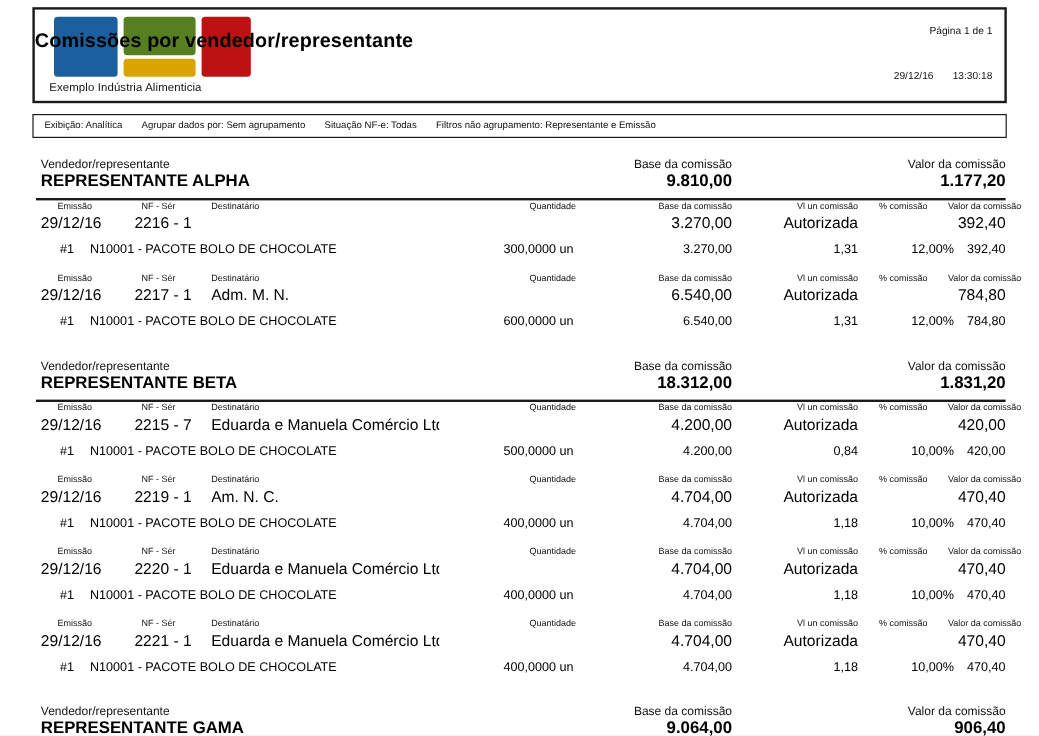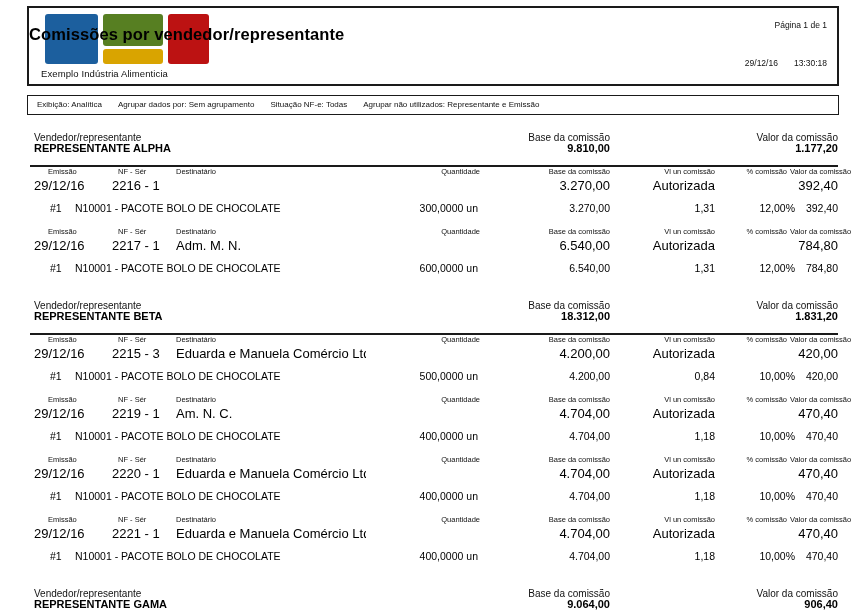--- a/index.html
+++ b/index.html
@@ -130,21 +130,21 @@
   .grp-label {
     position: absolute;
     top: 0;
     font-size: 10px;
     color: #111;
     white-space: nowrap;
   }
   .grp-value {
     position: absolute;
     top: 10px;
-    font-size: 11px;
+    font-size: 14px;
     font-weight: bold;
     white-space: nowrap;
   }
   .c-name  { left: 4px; }
   .c-base  { left: 380px; width: 200px; text-align: right; }
   .c-val   { left: 600px; width: 208px; text-align: right; }
 
   .grp-rule {
     border-bottom: 2px solid #1a1a1a;
     margin-top: 1px;
@@ -165,21 +165,21 @@
     font-size: 7.5px;
     color: #111;
     white-space: nowrap;
   }
   .h-emissao { left: 18px; }
   .h-nfser   { left: 88px; }
   .h-dest    { left: 146px; }
   .h-qtd     { left: 330px; width: 120px; text-align: right; }
   .h-base    { left: 450px; width: 130px; text-align: right; }
   .h-vlun    { left: 580px; width: 105px; text-align: right; }
-  .h-perc    { left: 685px; width: 72px; text-align: right; }
+  .h-perc    { left: 685px; width: 58px; text-align: right; }
   .h-valor   { left: 760px; width: 48px; text-align: right; }
 
   .nf-main {
     position: relative;
     height: 20px;
   }
   .nf-main span {
     position: absolute;
     top: 0;
     font-size: 13px;
@@ -243,21 +243,21 @@
 
     <div class="page-num">Página 1 de 1</div>
 
     <div class="stamp">
       <span>29/12/16</span><span class="stamp-time">13:30:18</span>
     </div>
   </div>
 
   <div class="filter-box">
     <div class="filter-inner">
-      <span>Exibição: Analítica</span><span>Agrupar dados por: Sem agrupamento</span><span>Situação NF-e: Todas</span><span>Agrupar não utilizados: Representante e Emissão</span>
+      <span>Exibição: Analítica</span><span>Agrupar dados por: Sem agrupamento</span><span>Situação NF-e: Todas</span><span>Filtros não agrupamento: Representante e Emissão</span>
     </div>
   </div>
 
   <div class="body-area">
 
     <div class="group">
       <div class="grp-head">
         <div class="grp-label c-name">Vendedor/representante</div>
         <div class="grp-label c-base">Base da comissão</div>
         <div class="grp-label c-val">Valor da comissão</div>
@@ -347,21 +347,21 @@
           <span class="h-nfser">NF - Sér</span>
           <span class="h-dest">Destinatário</span>
           <span class="h-qtd">Quantidade</span>
           <span class="h-base">Base da comissão</span>
           <span class="h-vlun">Vl un comissão</span>
           <span class="h-perc">% comissão</span>
           <span class="h-valor">Valor da comissão</span>
         </div>
         <div class="nf-main">
           <span class="m-emissao">29/12/16</span>
-          <span class="m-nfser">2215 - 3</span>
+          <span class="m-nfser">2215 - 7</span>
           <span class="m-dest">Eduarda e Manuela Comércio Ltda</span>
           <span class="m-base">4.200,00</span>
           <span class="m-sit">Autorizada</span>
           <span class="m-valor">420,00</span>
         </div>
         <div class="nf-item">
           <span class="i-seq">#1</span>
           <span class="i-desc">N10001 - PACOTE BOLO DE CHOCOLATE</span>
           <span class="i-qtd">500,0000 un</span>
           <span class="i-base">4.200,00</span>

